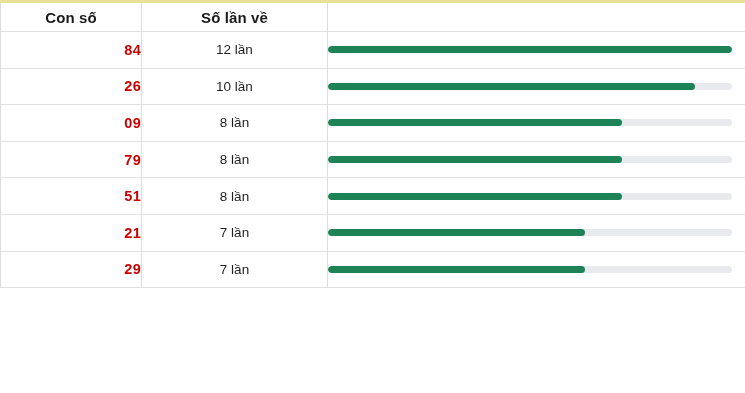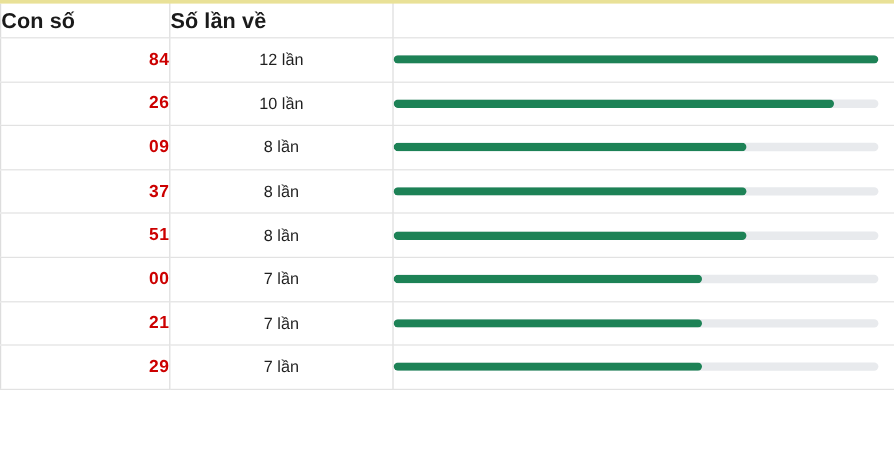--- a/index.html
+++ b/index.html
@@ -31,24 +31,24 @@
   .freq-table td {
     border-bottom: 1px solid #e2e2e2;
     border-right: 1px solid #dddddd;
     padding: 0;
     vertical-align: middle;
     background: #ffffff;
   }
 
   .freq-table thead th {
     height: 28px;
-    font-size: 18px;
+    font-size: 15px;
     font-weight: bold;
     color: #1a1a1a;
-    text-align: left;
+    text-align: center;
     letter-spacing: .1px;
   }
   .freq-table thead th.bar-head {
     border-right: 1px solid #dddddd;
   }
 
   .freq-table tbody tr {
     height: 36.6px;
   }
 
@@ -127,43 +127,34 @@
       <tr>
         <td class="cell-number">09</td>
         <td class="cell-count">8 lần</td>
         <td class="cell-bar">
           <div class="bar-track" style="background: rgb(232, 234, 237);">
             <div class="bar-fill" style="background: rgb(29, 130, 86); width: 72.7273%;"></div>
           </div>
         </td>
       </tr>
       <tr>
-        <td class="cell-number">37</td>
+        <td class="cell-number">79</td>
         <td class="cell-count">8 lần</td>
         <td class="cell-bar">
           <div class="bar-track" style="background: rgb(232, 234, 237);">
             <div class="bar-fill" style="background: rgb(29, 130, 86); width: 72.7273%;"></div>
           </div>
         </td>
       </tr>
       <tr>
         <td class="cell-number">51</td>
         <td class="cell-count">8 lần</td>
         <td class="cell-bar">
           <div class="bar-track" style="background: rgb(232, 234, 237);">
             <div class="bar-fill" style="background: rgb(29, 130, 86); width: 72.7273%;"></div>
-          </div>
-        </td>
-      </tr>
-      <tr>
-        <td class="cell-number">00</td>
-        <td class="cell-count">7 lần</td>
-        <td class="cell-bar">
-          <div class="bar-track" style="background: rgb(232, 234, 237);">
-            <div class="bar-fill" style="background: rgb(29, 130, 86); width: 63.6364%;"></div>
           </div>
         </td>
       </tr>
       <tr>
         <td class="cell-number">21</td>
         <td class="cell-count">7 lần</td>
         <td class="cell-bar">
           <div class="bar-track" style="background: rgb(232, 234, 237);">
             <div class="bar-fill" style="background: rgb(29, 130, 86); width: 63.6364%;"></div>
           </div>

